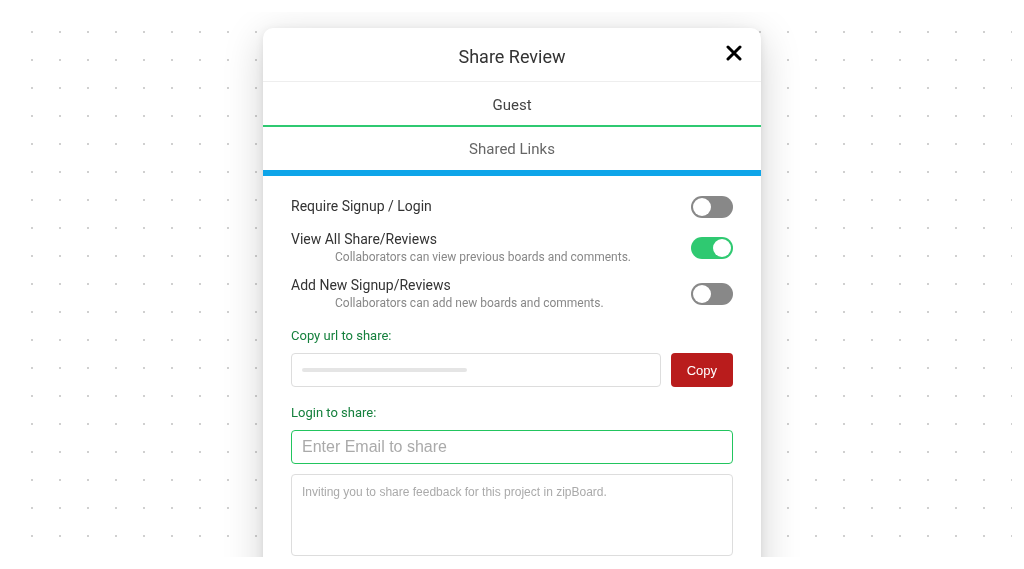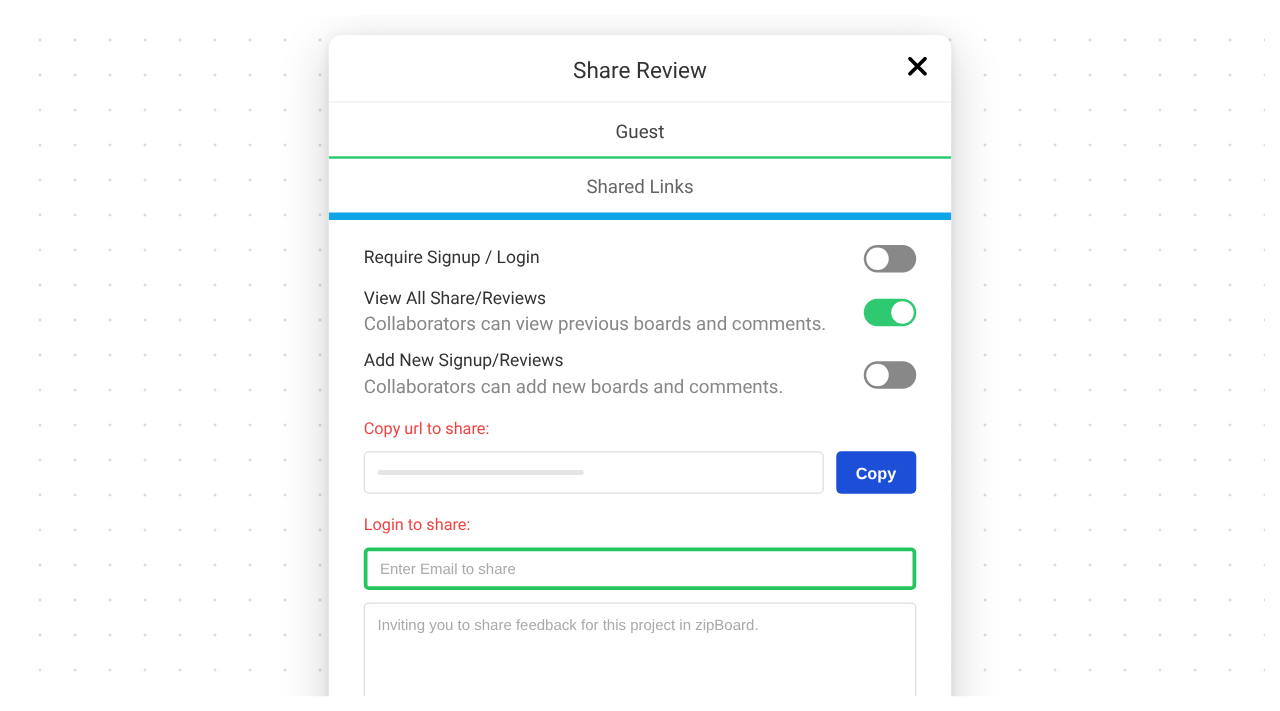--- a/index.html
+++ b/index.html
@@ -99,23 +99,24 @@
     .setting-text {
       flex: 1;
       padding-right: 20px;
     }
     .setting-title {
       font-size: 14px;
       color: #333;
       line-height: 1.3;
     }
     .setting-desc {
-      font-size: 15px;
+      font-size: 12px;
       color: #888;
       margin-top: 2px;
+      margin-left: 44px;
     }
     .toggle {
       width: 42px;
       height: 22px;
       border-radius: 11px;
       position: relative;
       cursor: pointer;
       flex-shrink: 0;
       margin-top: 2px;
     }
@@ -126,21 +127,21 @@
       width: 18px; height: 18px;
       border-radius: 50%;
       background: #fff;
       top: 2px;
       transition: left .15s;
     }
     .toggle.off .knob { left: 2px; }
     .toggle.on .knob { left: 22px; }
     .section-label {
       font-size: 13px;
-      color: #ef4444;
+      color: #15803d;
       margin-top: 18px;
       margin-bottom: 10px;
     }
     .url-row {
       display: flex;
       gap: 10px;
     }
     .url-input {
       flex: 1;
       height: 34px;
@@ -155,38 +156,38 @@
     }
     .url-placeholder-line {
       height: 4px;
       width: 165px;
       background: #e5e5e5;
       border-radius: 2px;
     }
     .btn {
       border: none;
       border-radius: 4px;
-      background: #1d4ed8;
+      background: #b91c1c;
       color: #fff;
       font-size: 13px;
-      font-weight: 700;
+      font-weight: 400;
       cursor: pointer;
       padding: 0 16px;
       height: 34px;
       display: inline-flex;
       align-items: center;
       justify-content: center;
     }
     .text-input {
       width: 100%;
       height: 34px;
-      border: 3px solid #22c55e;
+      border: 1px solid #22c55e;
       border-radius: 4px;
       padding: 0 10px;
-      font-size: 12px;
+      font-size: 16px;
       color: #444;
     }
     .text-input::placeholder { color: #aaa; }
     .textarea {
       width: 100%;
       height: 82px;
       border: 1px solid #ddd;
       border-radius: 4px;
       padding: 10px;
       font-size: 12px;

